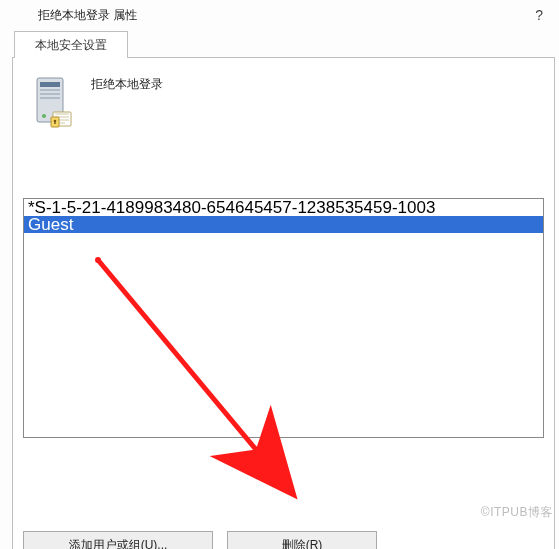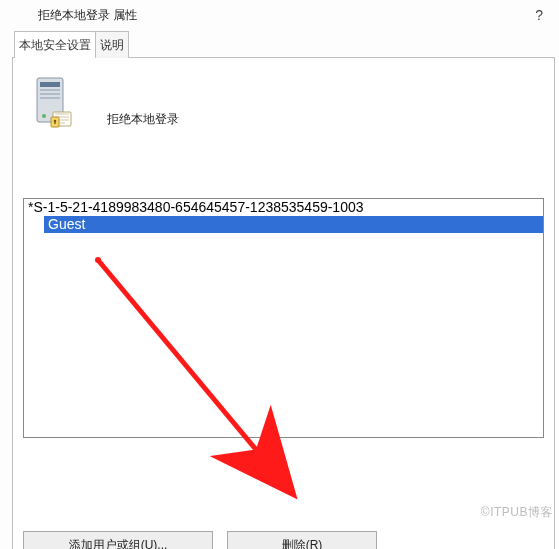--- a/index.html
+++ b/index.html
@@ -36,21 +36,21 @@
     position: relative;
   }
   .tabs::after{
     content:"";
     position:absolute;
     left:12px; right:4px; bottom:0;
     border-bottom:1px solid #bfbfbf;
     z-index:0;
   }
   .tab {
-    padding: 5px 4px 4px;
+    padding: 5px 20px 4px;
     border: 1px solid #bfbfbf;
     border-bottom: none;
     background: #f5f5f5;
     color: #333;
     cursor: pointer;
     position: relative;
     z-index:1;
     font-size:12px;
   }
   .tab.active {
@@ -66,49 +66,49 @@
   .tabpanel {
     border: 1px solid #bfbfbf;
     border-top:none;
     margin: 0 4px 0 12px;
     background: #fff;
     position: relative;
     height: 510px;
   }
   .policy-row {
     display: flex;
-    align-items: flex-end;
-    gap: 32px;
+    align-items: flex-start;
+    gap: 16px;
     padding: 18px 12px 10px 18px;
   }
   .policy-name { font-size: 12px; color: #222; }
   .listbox {
     margin: 60px 10px 0 10px;
     border: 1px solid #888;
     height: 240px;
     overflow: hidden;
     background: #fff;
   }
   .list-item {
     padding: 0 4px;
-    font-size: 14px;
+    font-size: 17px;
     line-height: 17px;
     color: #000;
     cursor: pointer;
     white-space: nowrap;
   }
   .list-item.selected {
     background: #1a73e8;
     background: #0a84ff;
     background: #2f6fd0;
     background: #1e76e3;
     background: #1a6fe0;
     color: #fff;
   }
-  .list-item.selected { background:#2f6fd6;margin-left:20px; }
+  .list-item.selected { background:#2f6fd6; }
   .button-row {
     position: absolute;
     left: 10px;
     bottom: 8px;
     display: flex;
     gap: 14px;
   }
   .btn {
     width: 190px;
     height: 28px;
@@ -143,23 +143,20 @@
 <body>
 
 <div class="titlebar">
   <span class="titlebar-title">拒绝本地登录 属性</span>
   <span class="titlebar-help">?</span>
 </div>
 
 <div class="tabs">
   <div class="tab active">
     <span>本地安全设置</span>
-  </div>
-  <div class="tab">
-    <span>说明</span>
   </div>
 </div>
 
 <div class="tabpanel">
 
   <div class="policy-row">
     <span class="server-icon">
       <svg viewBox="0 0 44 52">
         <rect x="6" y="2" width="26" height="44" rx="2" fill="#d9dee4" stroke="#8a97a6"></rect>
         <rect x="9" y="6" width="20" height="5" fill="#5f7896"></rect>

